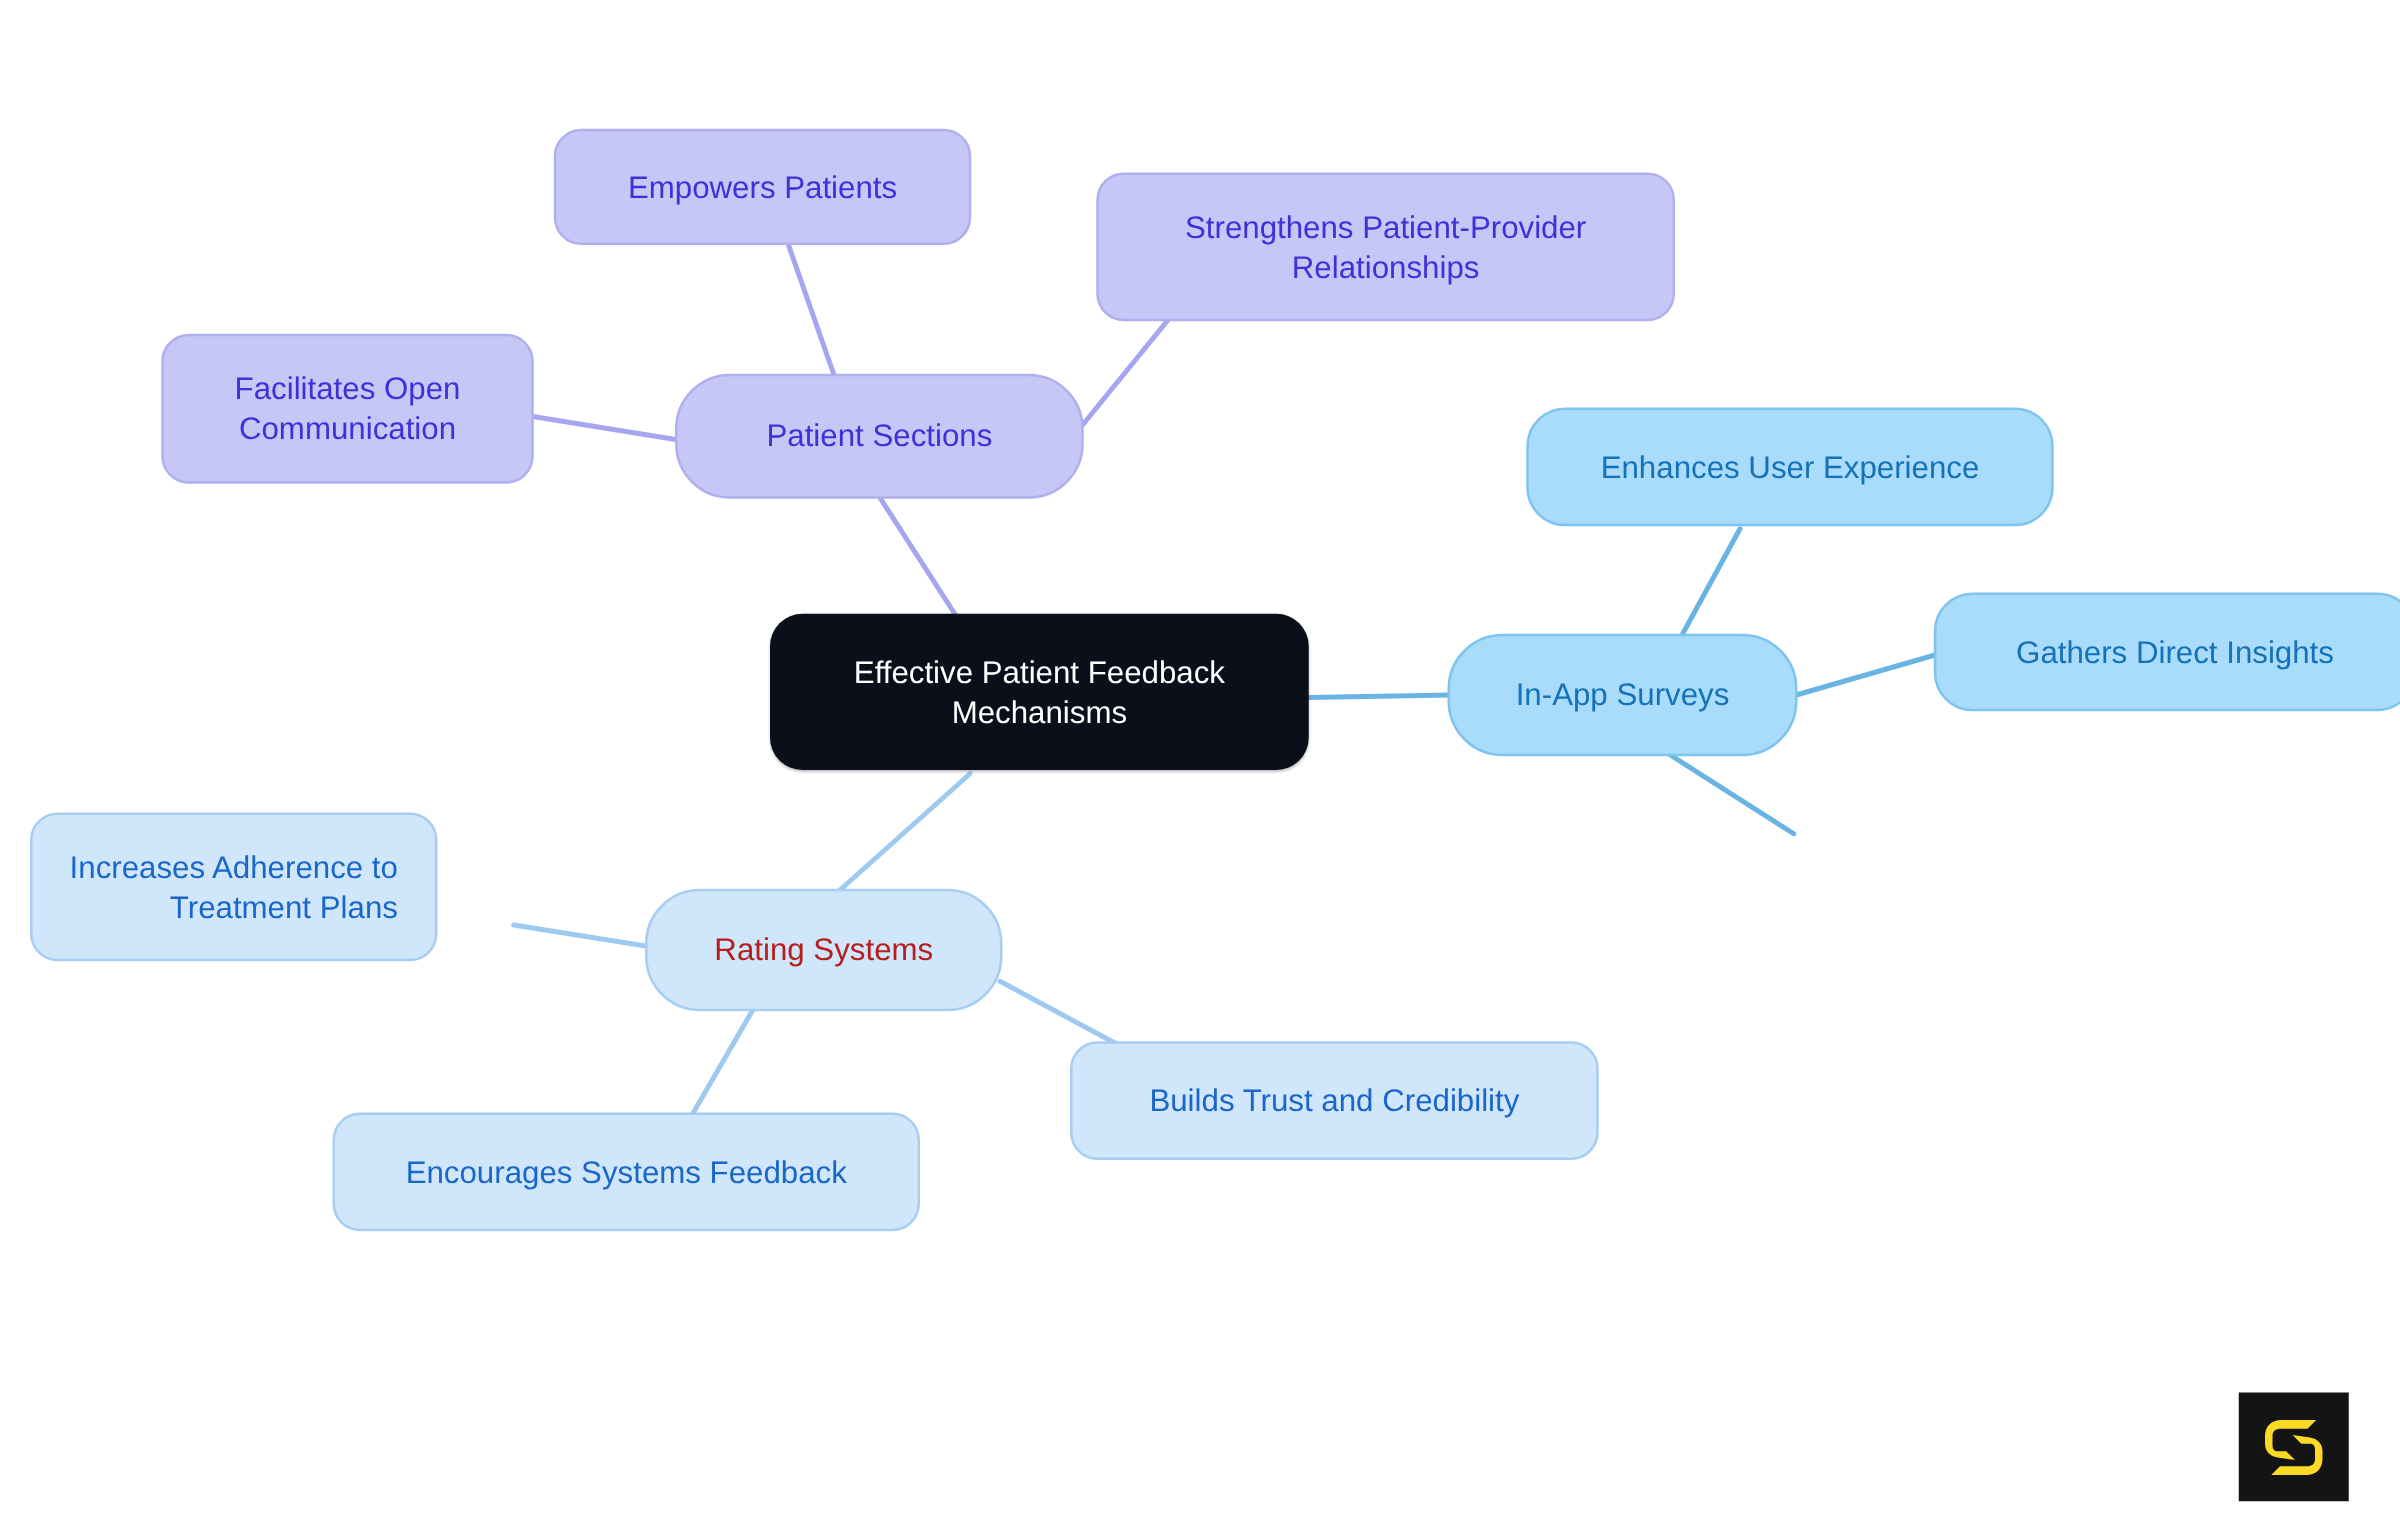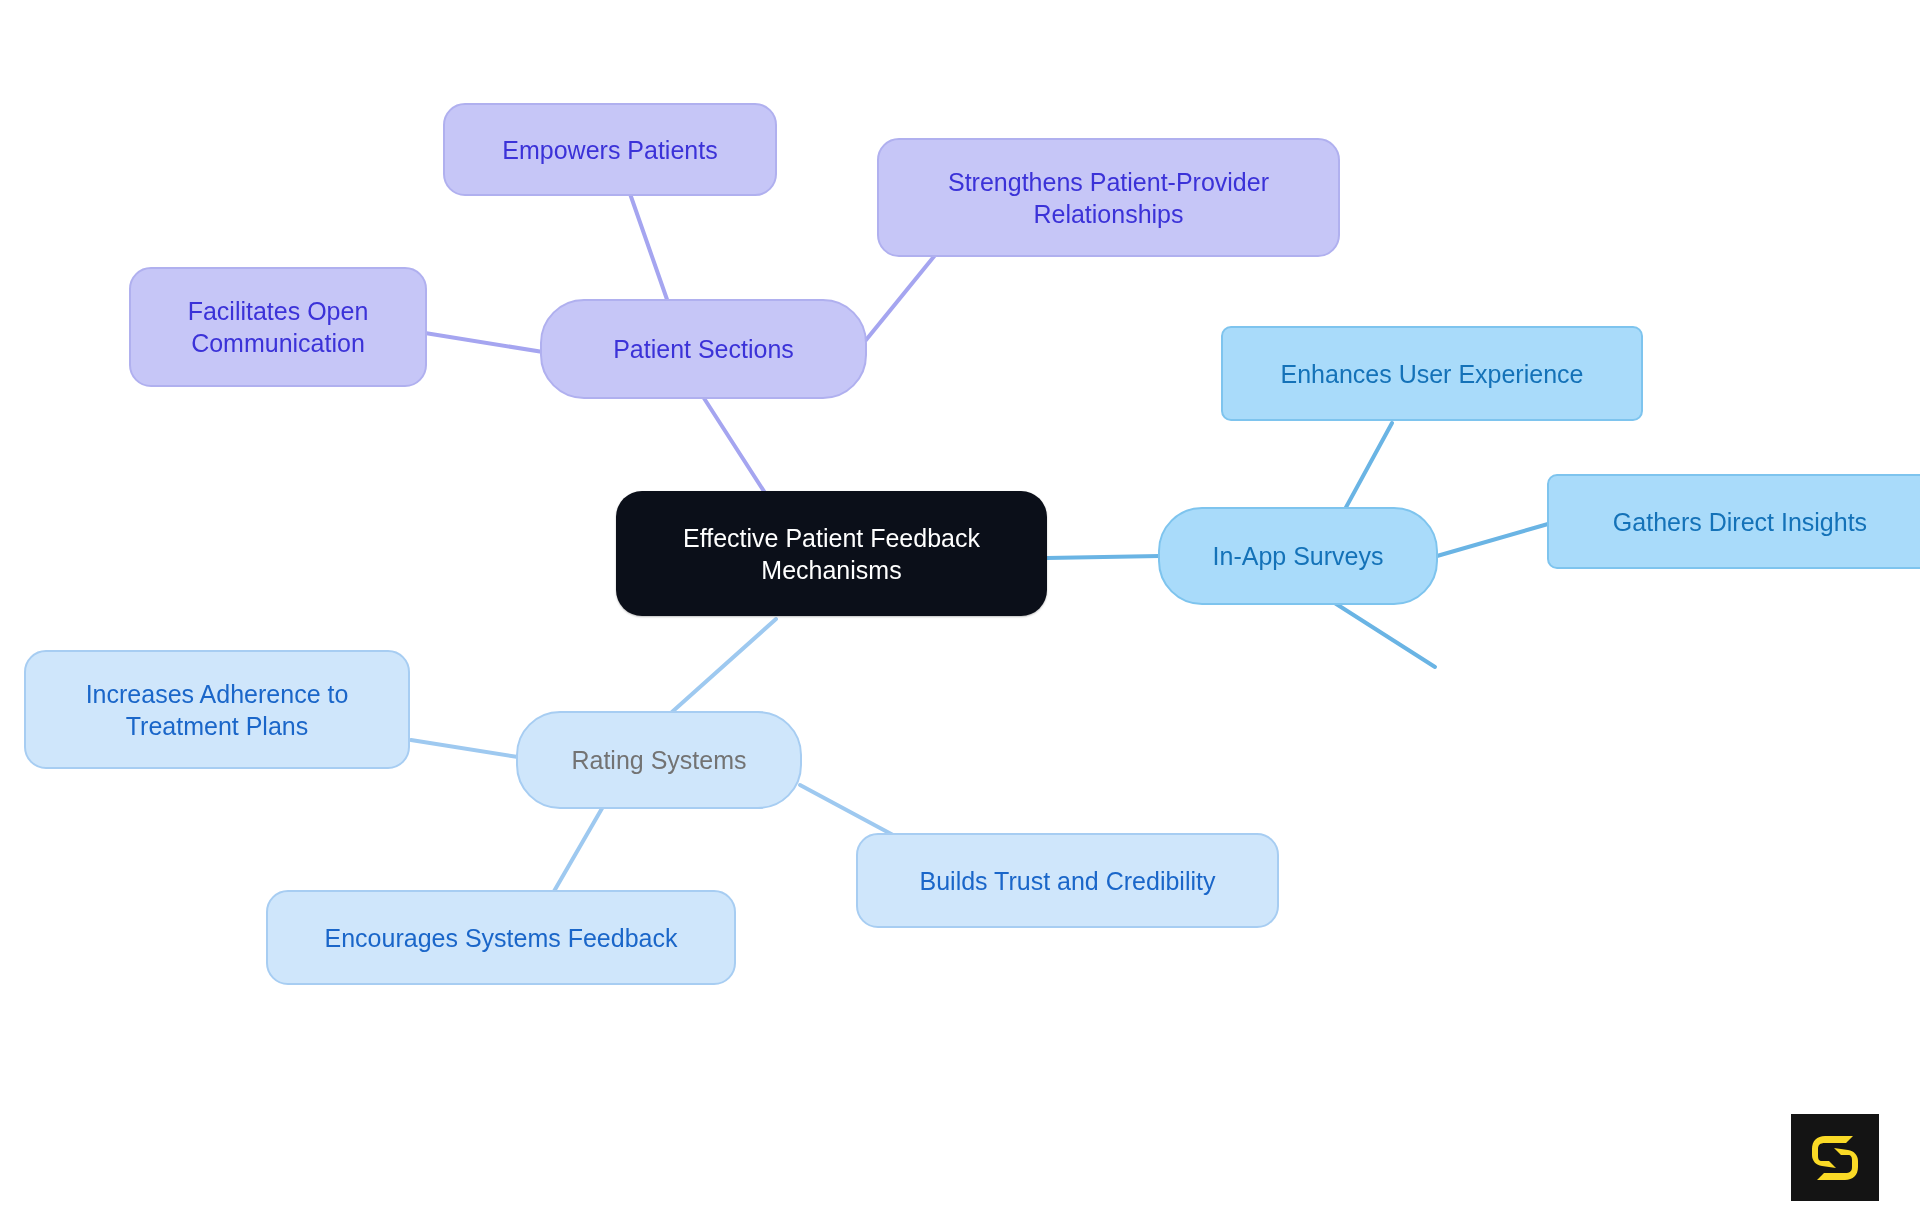--- a/index.html
+++ b/index.html
@@ -60,27 +60,27 @@
     background: #a9dbfa;
     border: 2px solid #7ec4ee;
     color: #1472b8;
     border-radius: 44px;
     font-size: 25px;
   }
   .node.leaf-blue {
     background: #a9dbfa;
     border: 2px solid #7ec4ee;
     color: #1472b8;
-    border-radius: 10px;
+    border-radius: 31px;
     font-size: 25px;
   }
   .node.branch-lightblue {
     background: #cfe6fb;
     border: 2px solid #a7cdf2;
-    color: #737373;
+    color: #b91c1c;
     border-radius: 44px;
     font-size: 25px;
   }
   .node.leaf-lightblue {
     background: #cfe6fb;
     border: 2px solid #a7cdf2;
     color: #1a66c9;
     border-radius: 22px;
     font-size: 25px;
   }
@@ -136,21 +136,21 @@
 
   <div class="node branch-blue" style="left:1158px; top:507px; width:280px; height:98px;">In-App Surveys</div>
 
   <div class="node leaf-blue" style="left:1221px; top:326px; width:422px; height:95px;">Enhances User Experience</div>
 
   <div class="node leaf-blue" style="left:1547px; top:474px; width:386px; height:95px;">Gathers Direct Insights</div>
 
 
   <div class="node branch-lightblue" style="left:516px; top:711px; width:286px; height:98px;">Rating Systems</div>
 
-  <div class="node leaf-lightblue" style="left:24px; top:650px; width:386px; height:119px;">Increases Adherence to
+  <div class="node leaf-lightblue" style="left:24px; top:650px; width:326px; height:119px;text-align:right;">Increases Adherence to
 Treatment Plans</div>
 
   <div class="node leaf-lightblue" style="left:266px; top:890px; width:470px; height:95px;">Encourages Systems Feedback</div>
 
   <div class="node leaf-lightblue" style="left:856px; top:833px; width:423px; height:95px;">Builds Trust and Credibility</div>
 
   <div id="logo" style="left:1791px; top:1114px; width:88px; height:87px;">
     <svg width="52" height="56" viewBox="0 0 52 56" xmlns="http://www.w3.org/2000/svg">
       <path d="M44 6 L16 6 C8 6 3 11 3 19 L3 25 C3 31 7 35 13 36 L27 38 L20 31 L13 31 C10 31 9 29 9 26 L9 19 C9 15 11 13 16 13 L37 13 Z" fill="#fada26"></path>
       <path d="M8 50 L36 50 C44 50 49 45 49 37 L49 31 C49 25 45 21 39 20 L25 18 L32 25 L39 25 C42 25 43 27 43 30 L43 37 C43 41 41 43 36 43 L15 43 Z" fill="#fada26"></path>

